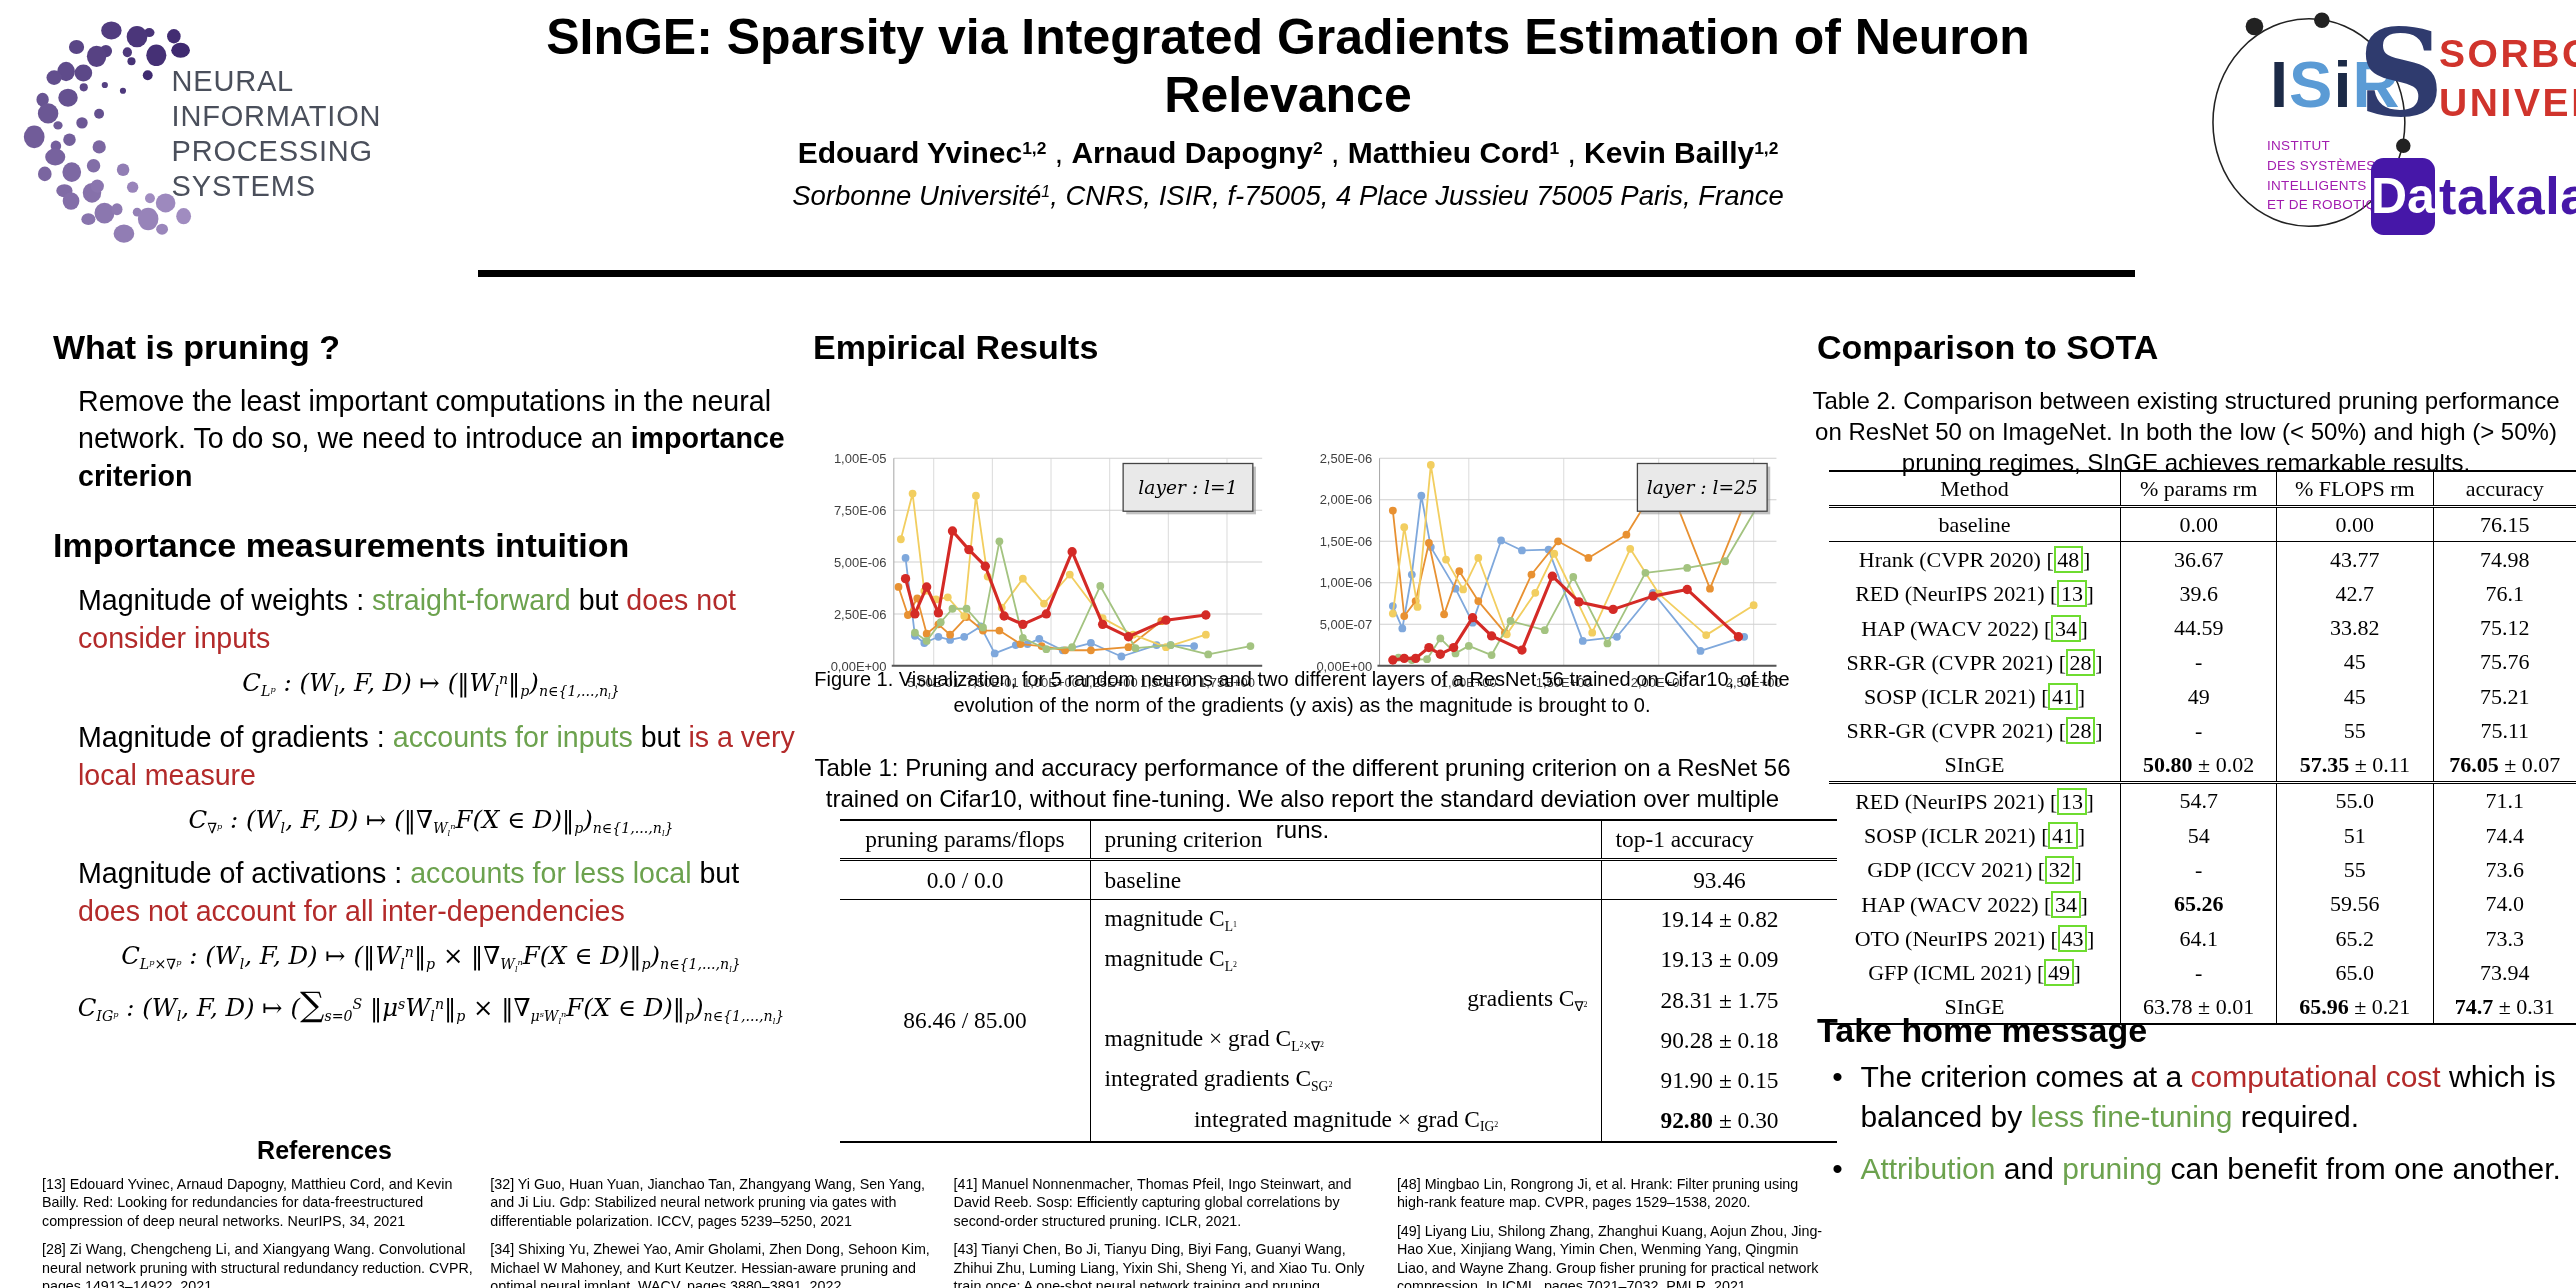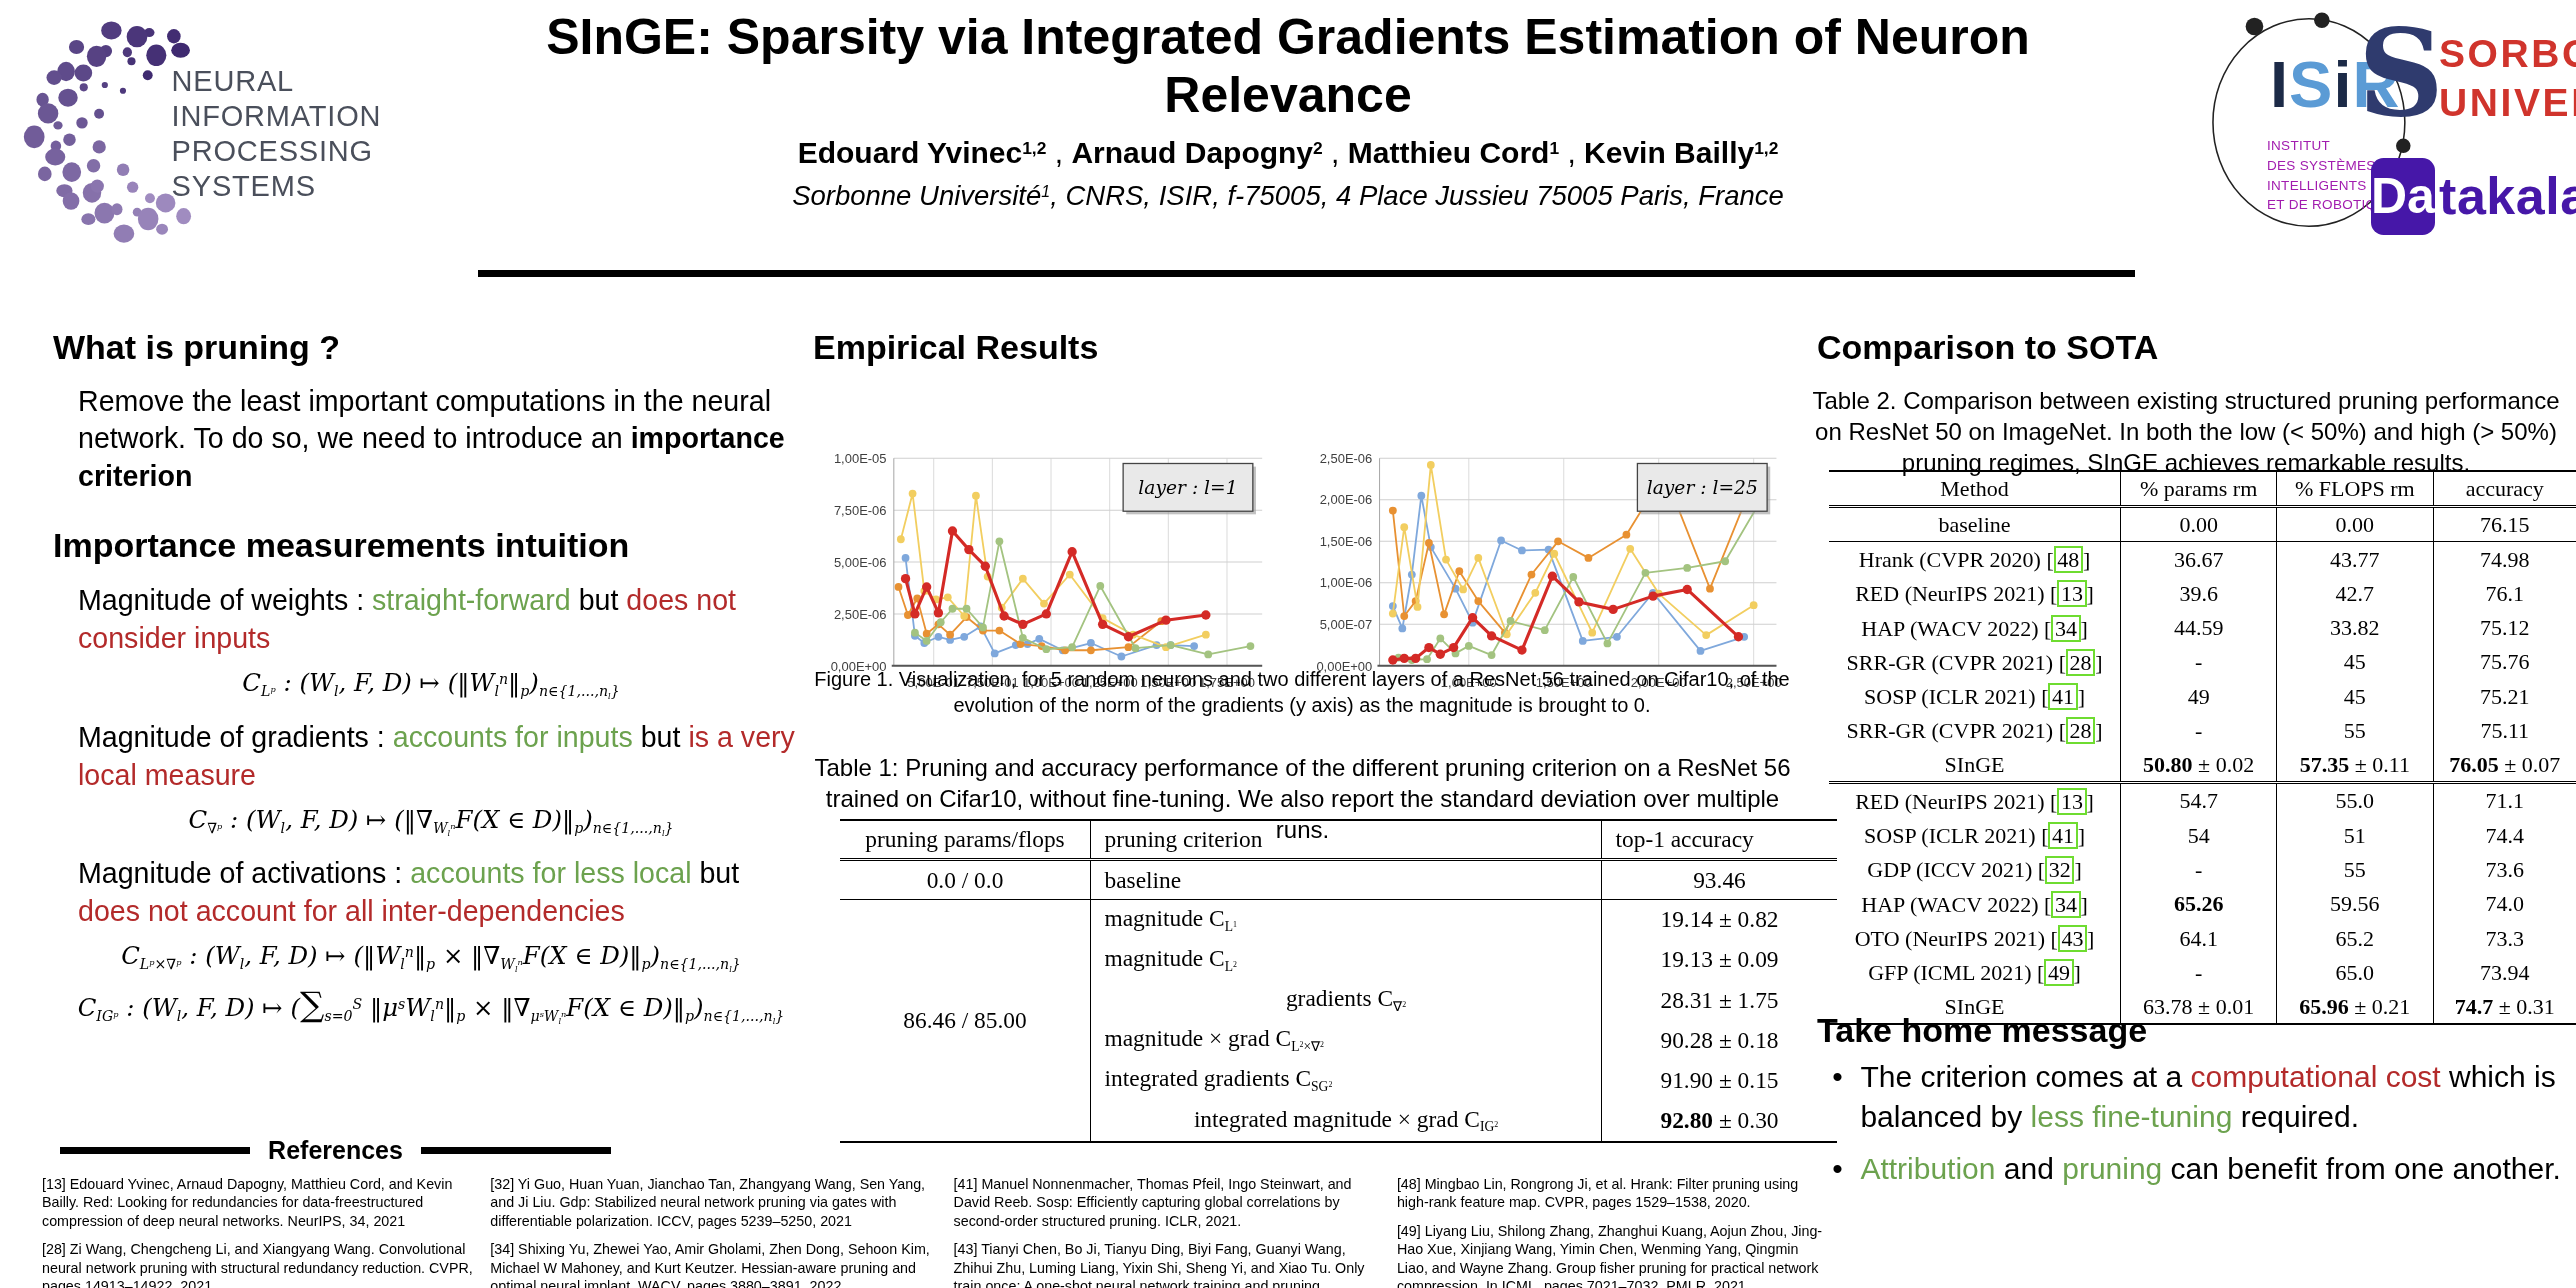--- a/index.html
+++ b/index.html
@@ -31,21 +31,21 @@
   .col-left{left:53px;top:328px;width:756px;}
   .lead{margin:15.6px 0 0 25px;font-size:28.6px;line-height:1.32;}
   .h2-imp{margin-top:30px;}
   .item-text{margin:17.7px 0 0 25px;font-size:28.6px;line-height:1.32;}
   .formula{margin:10.4px 0 0 0;text-align:center;font-family:"DejaVu Serif",serif;font-style:italic;font-size:24.4px;}
   .formula .sum{font-size:140%;}
   sub{font-size:58%;vertical-align:-0.35em;}
   sup{font-size:58%;vertical-align:0.5em;}
   .txt-green{color:#6CA24E;} .txt-red{color:#B32A2A;} .txt-bold{font-weight:bold;}
   
-  .refs-heading{left:60px;top:1136px;width:551px;display:flex;align-items:center;}
+  .refs-heading{left:49px;top:1136px;width:551px;display:flex;align-items:center;flex-direction:column;}
   .refs-heading .bar{flex:1;height:6.8px;background:#000;}
   .refs-heading .txt{font-size:25px;font-weight:bold;margin:0 17.7px;}
   .refs-grid{left:42px;top:1175px;width:1763px;display:grid;grid-template-columns:439px 454px 434px 436px;column-gap:9.3px;font-size:14.3px;line-height:1.28;}
   .ref-entry{margin-bottom:10.4px;}
   
   .mid-h1{left:813px;top:328px;}
   .chart-box{background:#fff;}
   .fig-caption{left:810px;top:666px;width:984px;text-align:center;font-size:20px;line-height:1.3;}
   .tbl-caption{left:800px;top:752px;width:1005px;text-align:center;font-size:24px;line-height:1.3;}
   
@@ -449,21 +449,21 @@
         <tr>
           <td rowspan="6" style="text-align:center;border-bottom:2.6px solid #000">86.46 / 85.00</td>
           <td class="vline" style="text-align:left">magnitude C<sub>L<sup>1</sup></sub></td>
           <td class="vline" style="text-align:center">19.14 ± 0.82</td>
         </tr>
         <tr>
           <td class="vline" style="text-align:left">magnitude C<sub>L<sup>2</sup></sub></td>
           <td class="vline" style="text-align:center">19.13 ± 0.09</td>
         </tr>
         <tr>
-          <td class="vline" style="text-align:center">gradients C<sub>∇<sup>2</sup></sub></td>
+          <td class="vline" style="text-align:right">gradients C<sub>∇<sup>2</sup></sub></td>
           <td class="vline" style="text-align:center">28.31 ± 1.75</td>
         </tr>
         <tr>
           <td class="vline" style="text-align:left">magnitude × grad C<sub>L<sup>2</sup>×∇<sup>2</sup></sub></td>
           <td class="vline" style="text-align:center">90.28 ± 0.18</td>
         </tr>
         <tr>
           <td class="vline" style="text-align:left">integrated gradients C<sub>SG<sup>2</sup></sub></td>
           <td class="vline" style="text-align:center">91.90 ± 0.15</td>
         </tr>

